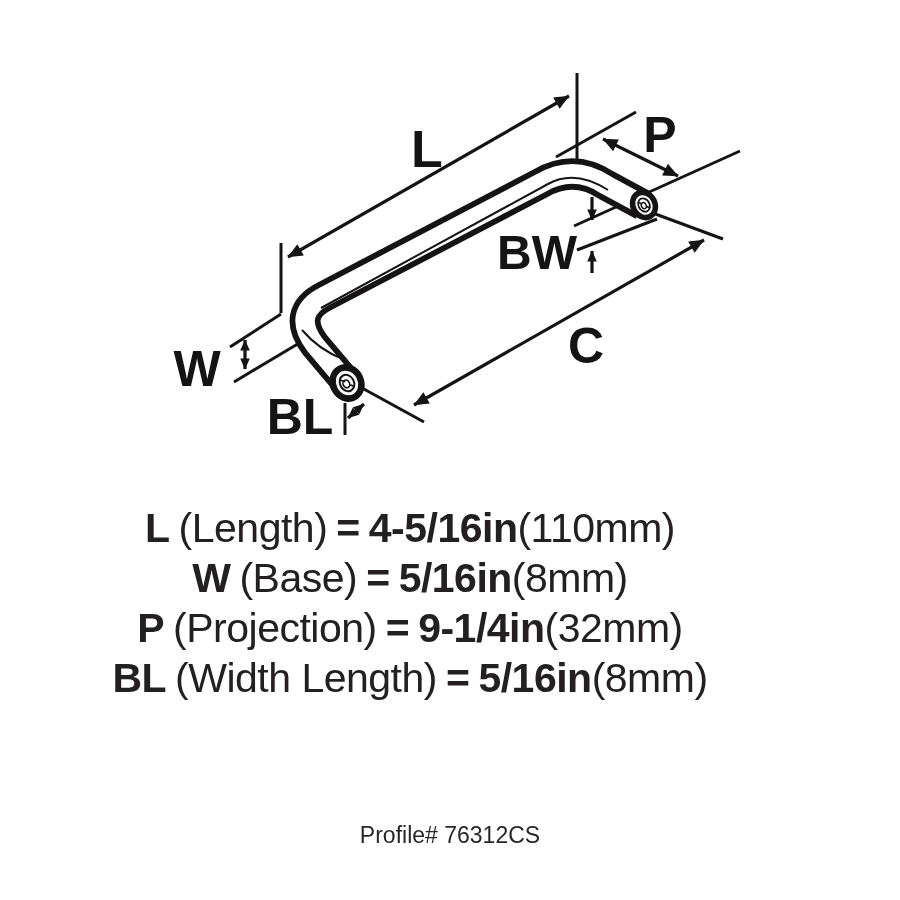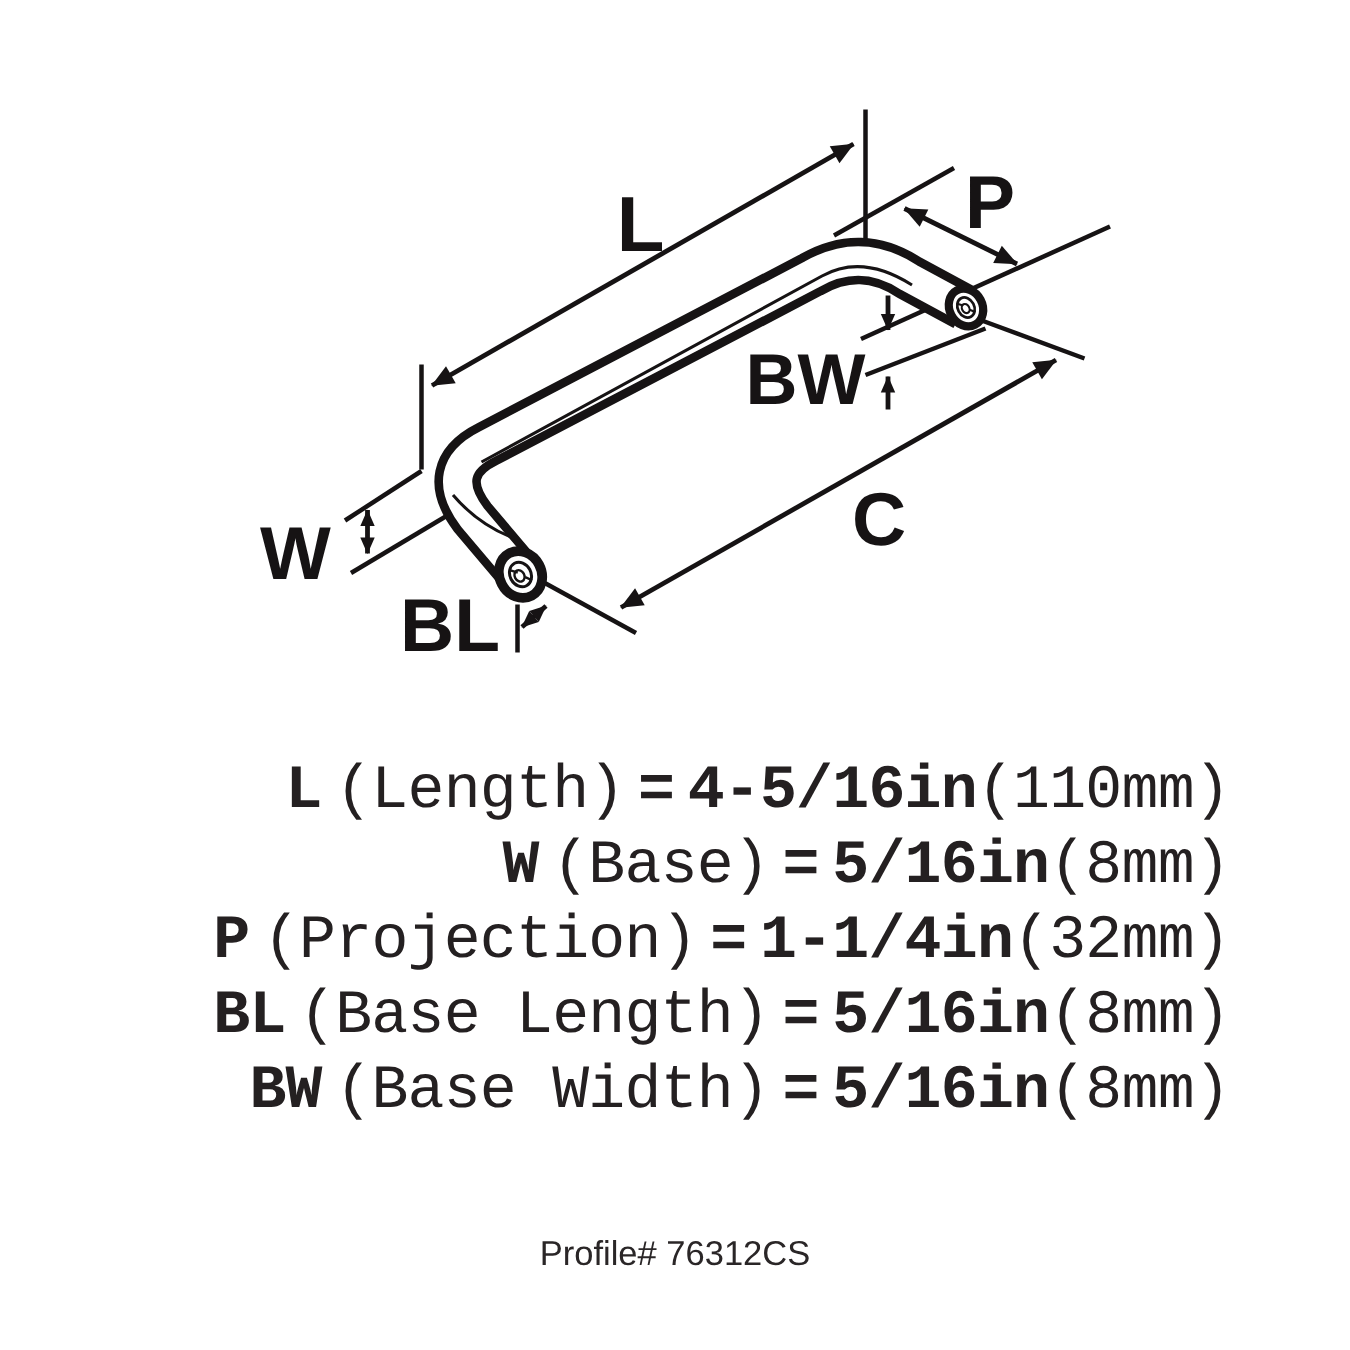--- a/index.html
+++ b/index.html
@@ -1,20 +1,20 @@
 <!DOCTYPE html>
 <html><head>
 <meta charset="utf-8">
 <style>
   html,body{margin:0;padding:0;background:#ffffff;}
   body{width:900px;height:900px;position:relative;font-family:"Liberation Sans",sans-serif;color:#231f20;overflow:hidden;}
   .stage{position:absolute;inset:0;background:#ffffff;}
   .diagram{position:absolute;left:0;top:0;width:900px;height:480px;}
   .dim-label{font-family:"Liberation Sans",sans-serif;font-weight:700;fill:#161314;}
-  .specs{position:absolute;left:0;top:503px;width:820px;text-align:right;font-family:Liberation Mono, monospace;}
+  .specs{position:absolute;left:0;top:503px;width:820px;text-align:center;}
   .spec-line{font-size:41px;line-height:50px;letter-spacing:-0.5px;white-space:nowrap;color:#242021;}
   .spec-line .sym{font-weight:700;margin-right:9px;}
   .spec-line .name{font-weight:400;}
   .spec-line .eq{font-weight:700;margin:0 9px;}
   .spec-line .val{font-weight:700;}
   .spec-line .metric{font-weight:400;}
   .footer{position:absolute;left:0;top:822px;width:900px;text-align:center;font-size:23px;color:#2a2627;}
 </style>
 </head>
 <body>
@@ -81,20 +81,19 @@
     <text x="660" y="152" text-anchor="middle" font-size="50" class="dim-label">P</text>
     <text x="537" y="269" text-anchor="middle" font-size="48" class="dim-label">BW</text>
     <text x="197" y="386" text-anchor="middle" font-size="50" class="dim-label">W</text>
     <text x="300" y="434" text-anchor="middle" font-size="50" class="dim-label">BL</text>
     <text x="586" y="363" text-anchor="middle" font-size="50" class="dim-label">C</text>
   </svg>
 
   <div class="specs">
     <div class="spec-line"><span class="sym">L</span><span class="name">(Length)</span><span class="eq">=</span><span class="val">4-5/16in</span><span class="metric">(110mm)</span></div>
     <div class="spec-line"><span class="sym">W</span><span class="name">(Base)</span><span class="eq">=</span><span class="val">5/16in</span><span class="metric">(8mm)</span></div>
-    <div class="spec-line"><span class="sym">P</span><span class="name">(Projection)</span><span class="eq">=</span><span class="val">1-1/4in</span><span class="metric">(32mm)</span></div>
-    <div class="spec-line"><span class="sym">BL</span><span class="name">(Base Length)</span><span class="eq">=</span><span class="val">5/16in</span><span class="metric">(8mm)</span></div>
-    <div class="spec-line"><span class="sym">BW</span><span class="name">(Base Width)</span><span class="eq">=</span><span class="val">5/16in</span><span class="metric">(8mm)</span></div>
+    <div class="spec-line"><span class="sym">P</span><span class="name">(Projection)</span><span class="eq">=</span><span class="val">9-1/4in</span><span class="metric">(32mm)</span></div>
+    <div class="spec-line"><span class="sym">BL</span><span class="name">(Width Length)</span><span class="eq">=</span><span class="val">5/16in</span><span class="metric">(8mm)</span></div>
   </div>
 
   <div class="footer">Profile# 76312CS</div>
 
 </div>
 
 </body></html>

